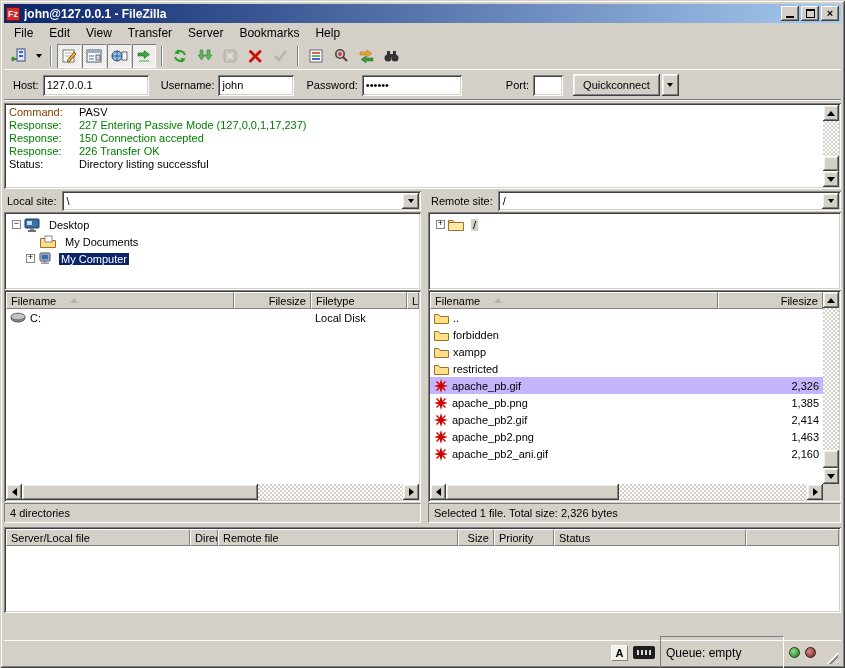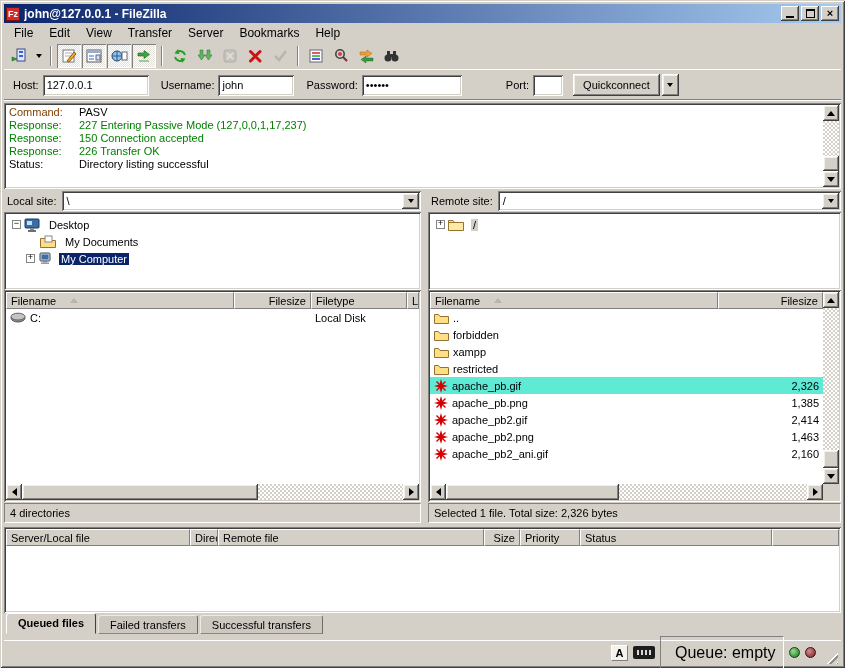--- a/index.html
+++ b/index.html
@@ -118,21 +118,21 @@
   .hcell { display:flex; align-items:center; padding:0 4px; background:#d4d0c8;
            border-top:1px solid #fff; border-left:1px solid #fff;
            border-right:1px solid #808080; border-bottom:1px solid #808080;
            white-space:nowrap; overflow:hidden; flex:none; }
   .hcell.right { justify-content:flex-end; }
   .hcell.grow { flex:1; }
   .sortarrow { margin-left:14px; width:0; height:0;
                border-left:4px solid transparent; border-right:4px solid transparent;
                border-bottom:5px solid #b8b4aa; }
   .frow { display:flex; height:17px; align-items:center; }
-  .frow.sel { background:#5eead4; }
+  .frow.sel { background:#c4b5fd; }
   .fc { display:flex; align-items:center; padding:0 4px; white-space:nowrap; overflow:hidden; flex:none; }
   .fc.right { justify-content:flex-end; }
   .icon { display:inline-flex; margin-right:4px; flex:none; }
 
   .hscroll-full  { position:absolute; left:2px; right:2px; bottom:2px; }
   .hscroll-part  { position:absolute; left:2px; right:18px; bottom:2px; }
   .vscroll-list  { position:absolute; top:2px; right:2px; bottom:18px; }
   .corner { position:absolute; right:2px; bottom:2px; width:16px; height:16px; background:#d4d0c8; }
 
   .statusmini { position:absolute; top:503px; height:20px; background:#d4d0c8;
@@ -155,21 +155,21 @@
                border-top:1px solid #fff; display:flex; align-items:center;
                justify-content:flex-end; gap:5px; padding:0 3px; }
   .dtype { width:17px; height:16px; background:#f4f2ec; font-weight:bold; font-size:11px;
            border:1px solid; border-color:#fff #808080 #808080 #fff;
            display:flex; align-items:center; justify-content:center; }
   .speedbadge { width:22px; height:13px; background:#1d1d1d; border-radius:2px;
                 display:flex; align-items:center; justify-content:center; }
   .speedbadge .bars { width:14px; height:5px;
       background:repeating-linear-gradient(90deg,#d8d8d8 0 2px,transparent 2px 4px); }
   .queuebox { width:124px; height:34px; border:1px solid; border-color:#808080 #fff #fff #808080;
-              display:flex; align-items:center; padding-left:14px; font-size:16px; }
+              display:flex; align-items:center; padding-left:5px; font-size:12px; }
   .lamp { width:11px; height:11px; border-radius:50%; flex:none; }
   .lamp.green { background:radial-gradient(circle at 35% 35%,#90e090,#1d6e1d); border:1px solid #123f12; }
   .lamp.red   { background:radial-gradient(circle at 35% 35%,#d98c8c,#6e1d1d); border:1px solid #3f1212; }
   .grip { width:14px; height:14px; margin-left:3px; align-self:flex-end;
           background:repeating-linear-gradient(135deg,#fff 0 1px,#928e86 1px 3px,transparent 3px 6px);
           clip-path:polygon(100% 0,100% 100%,0 100%); }
 </style>
 </head>
 <body>
 
@@ -623,41 +623,36 @@
   </div>
 
   <div class="queuepane sunken">
     <div class="lheader" style="margin:2px 2px 0">
       <div class="hcell" style="width:184px">
           <span>Server/Local file</span>
         </div>
       <div class="hcell" style="width:28px">
           <span>Directi...</span>
         </div>
-      <div class="hcell" style="width:266px">
+      <div class="hcell" style="width:240px">
           <span>Remote file</span>
         </div>
       <div class="hcell right" style="width:36px">
           <span>Size</span>
         </div>
       <div class="hcell" style="width:60px">
           <span>Priority</span>
         </div>
       <div class="hcell" style="width:192px">
           <span>Status</span>
         </div>
       <div class="hcell grow"></div>
     </div>
   </div>
 
-  <div class="tabsrow">
-    <div class="tab active">Queued files</div>
-    <div class="tab inactive">Failed transfers</div>
-    <div class="tab inactive">Successful transfers</div>
-  </div>
 
   <div class="statusbar">
     <div class="dtype">A</div>
     <div class="speedbadge">
         <div class="bars"></div>
       </div>
     <div class="queuebox">
       <span>Queue: empty</span>
     </div>
     <div class="lamp green"></div>

